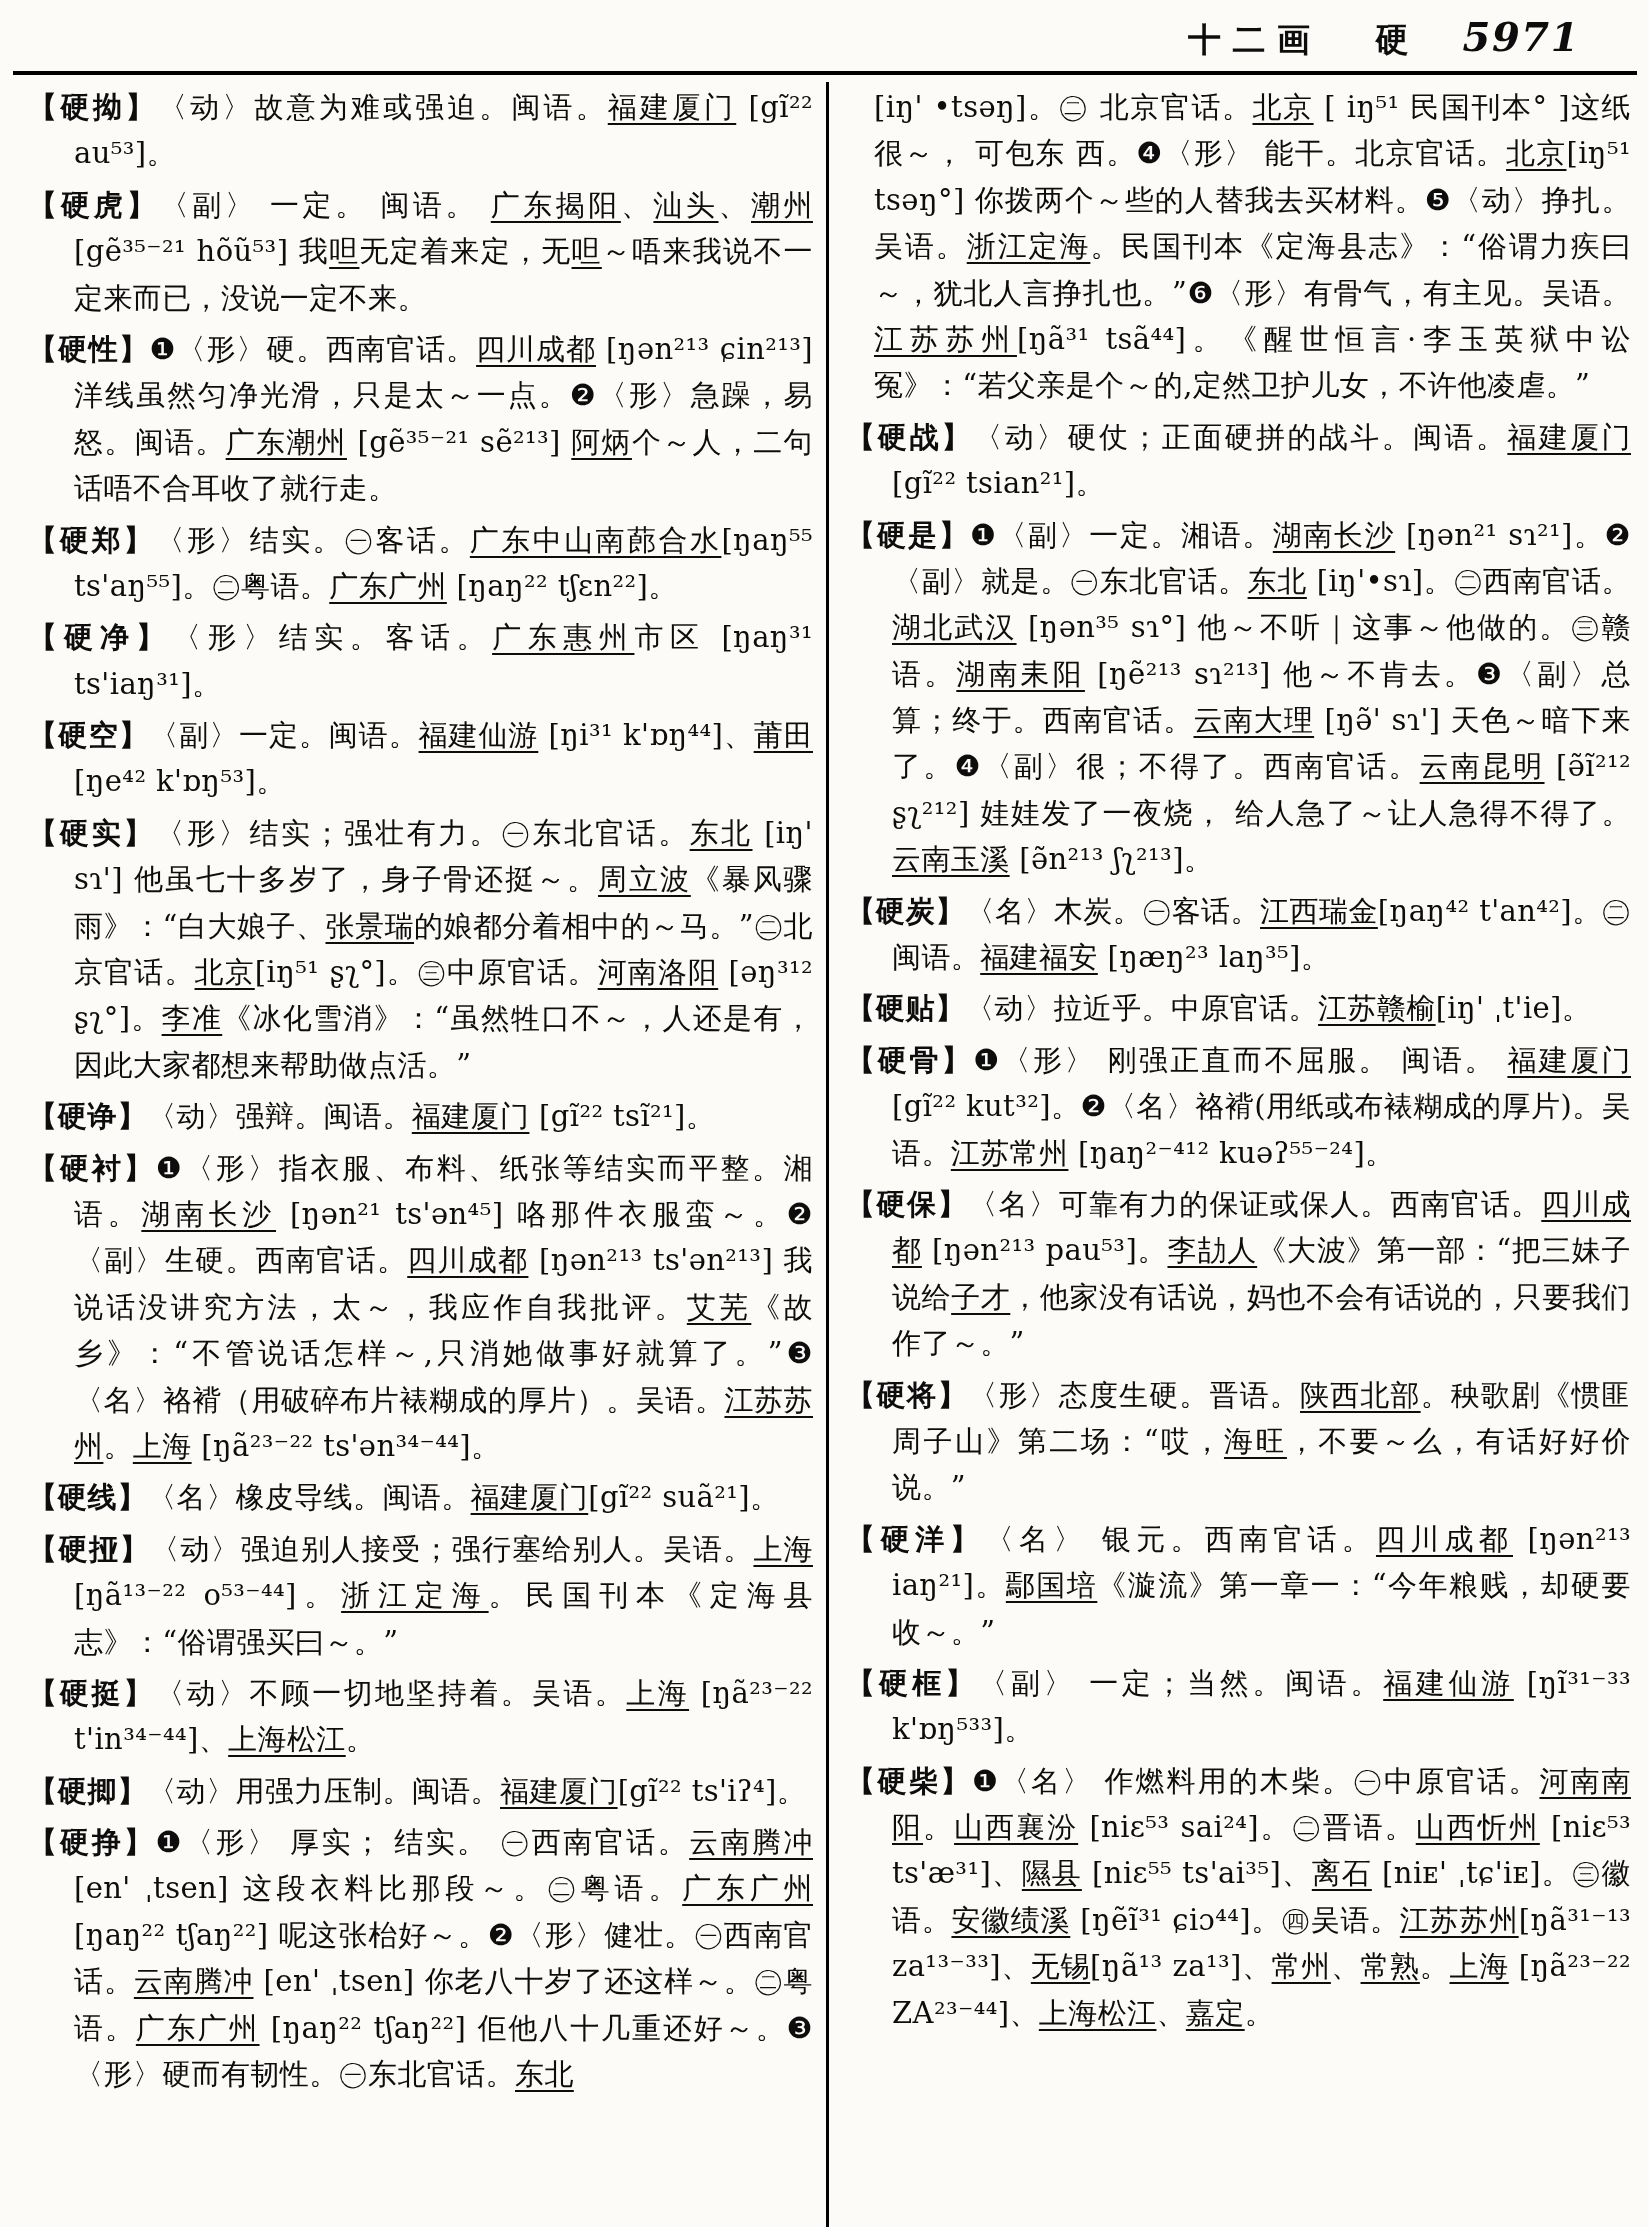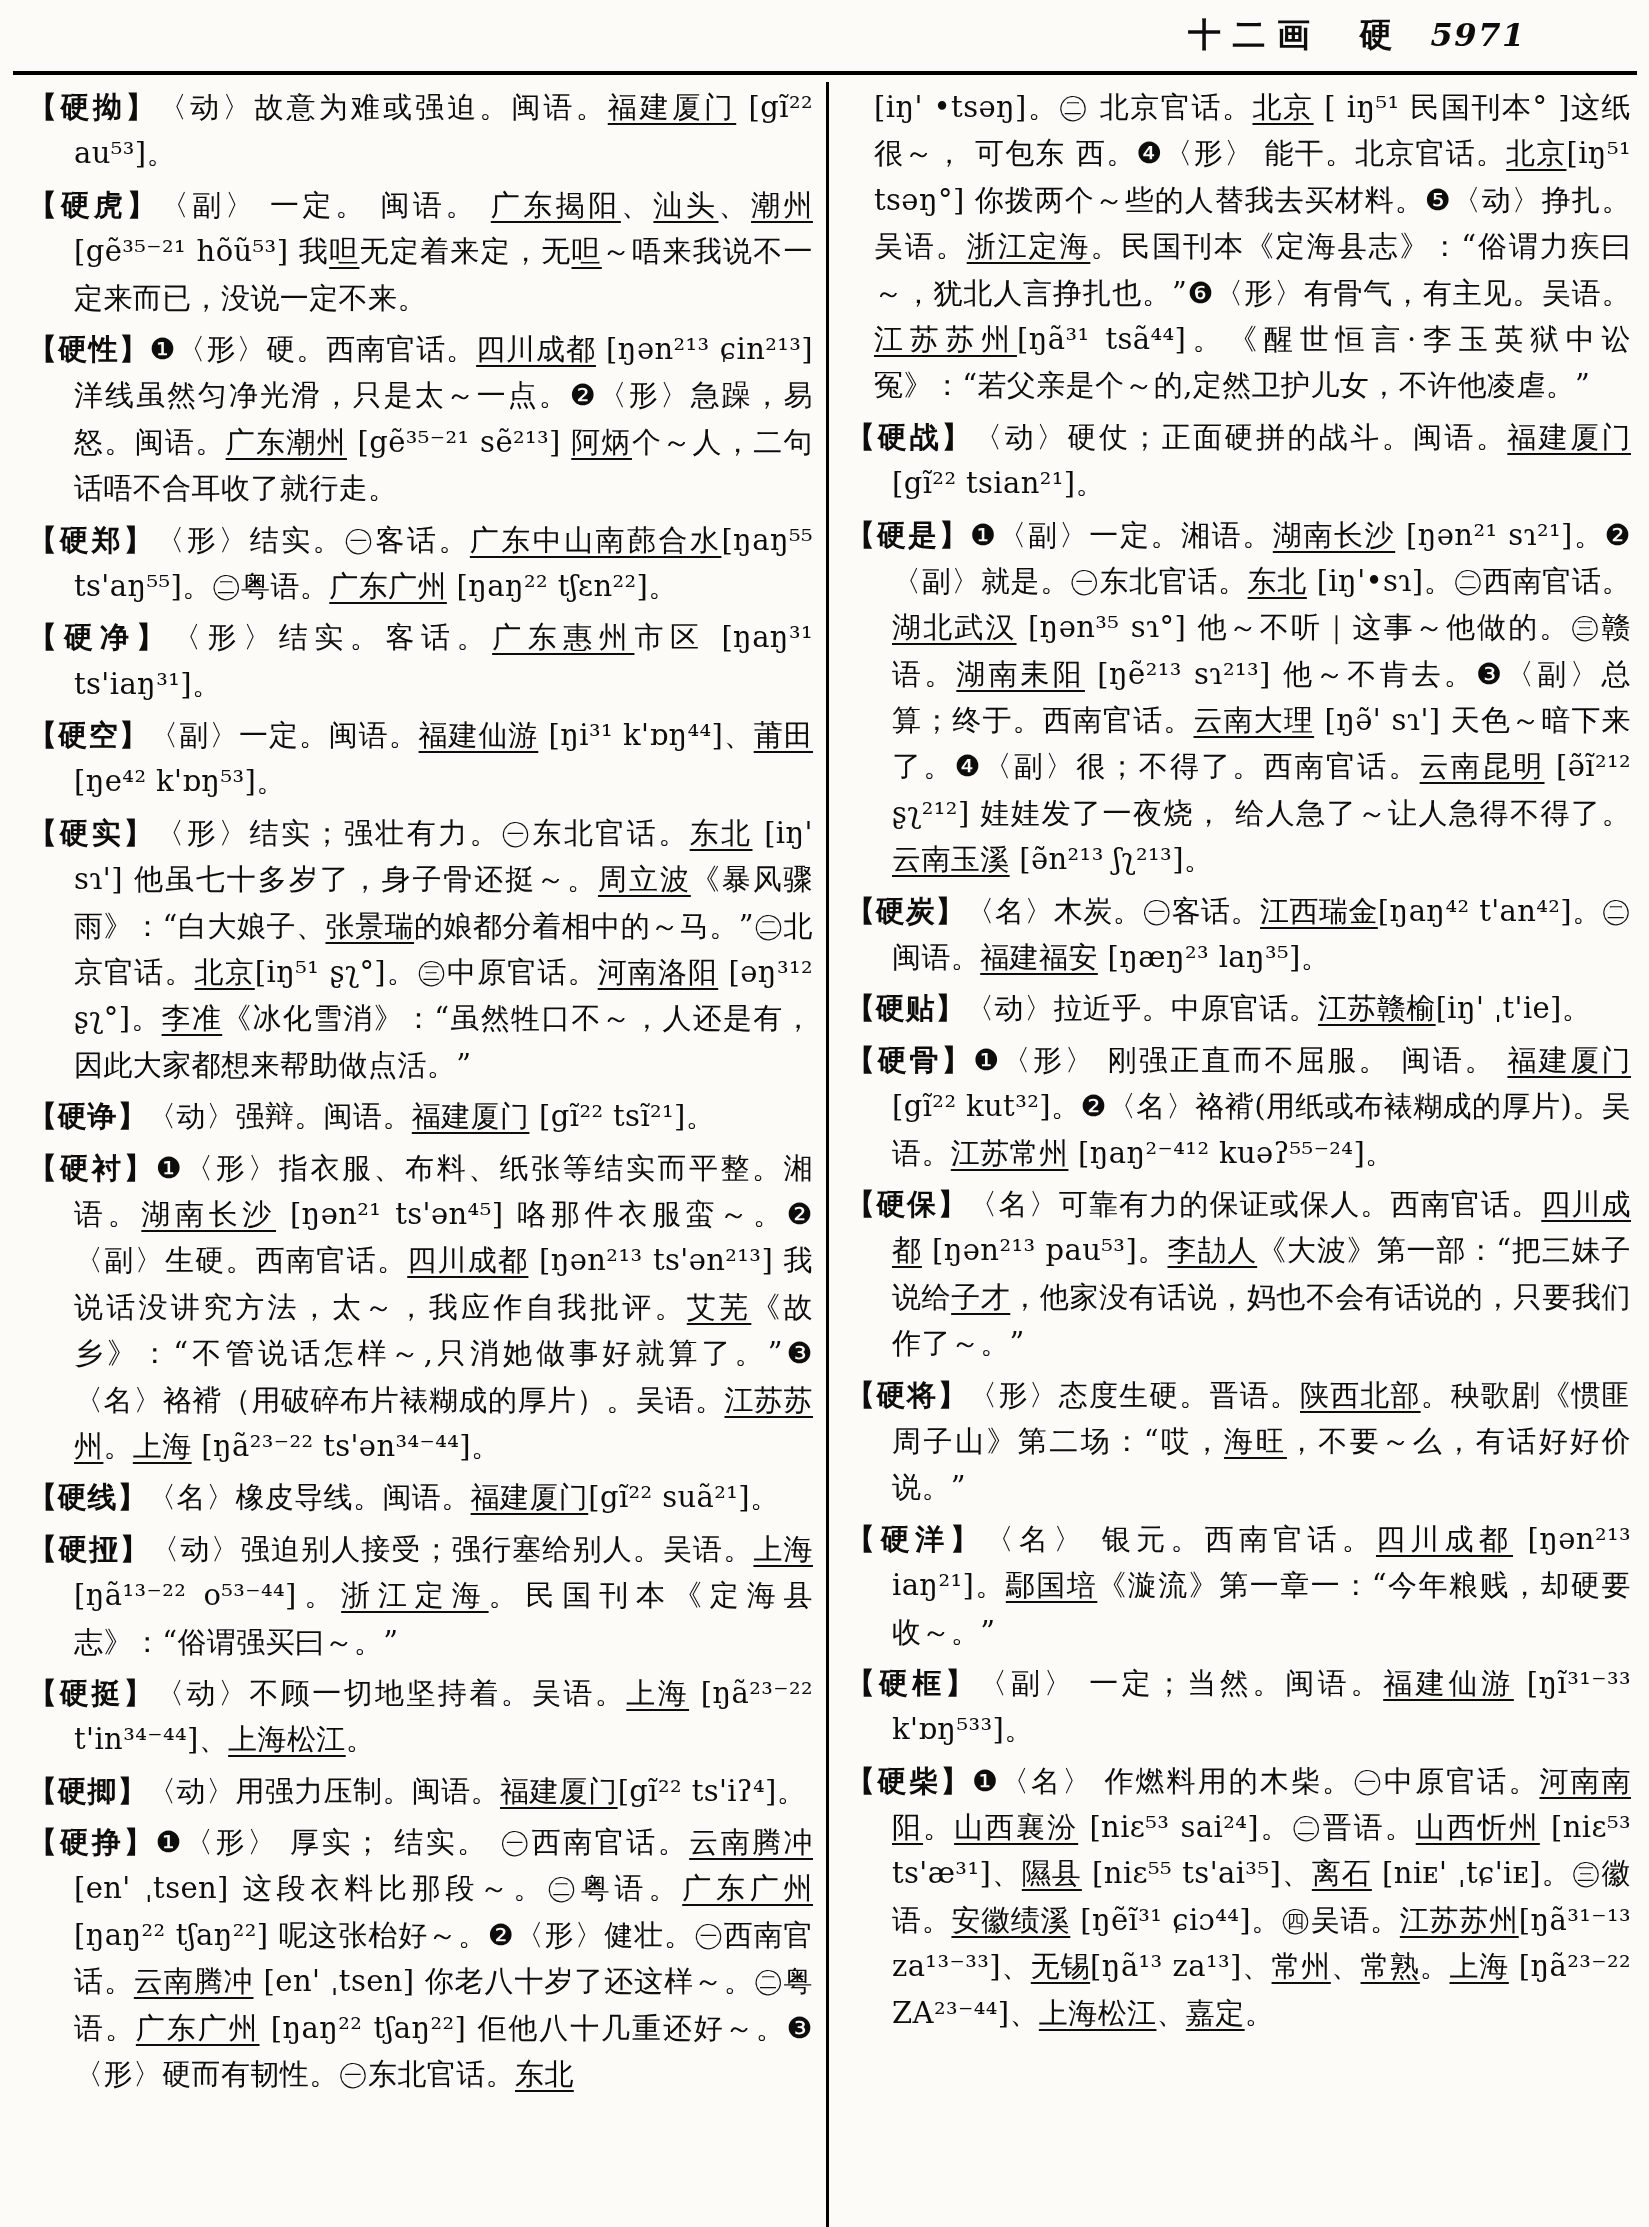--- a/index.html
+++ b/index.html
@@ -1,25 +1,25 @@
 <!DOCTYPE html>
 <html style="font-size:13.2px"><head>
 <meta charset="utf-8">
 <style>
   html,body{margin:0;padding:0;background:#e8e6e0;}
   .page{
     position:relative;width:1650px;height:2227px;background:#fcfbf7;color:#0d0d0d;
     font-family:"DejaVu Serif","Liberation Serif",serif;overflow:hidden;
   }
   .header{
-    position:absolute;top:13.2px;left:1188px;display:flex;align-items:baseline;gap:38px;
+    position:absolute;top:13.2px;left:1188px;display:flex;align-items:baseline;gap:54px;
   }
   .header .sec{font-size:33px;font-weight:bold;letter-spacing:11.5px;}
   .header .rad{font-size:33px;font-weight:bold;}
-  .header .pageno{font-size:32px;font-weight:bold;font-style:italic;letter-spacing:1.6px;}
+  .header .pageno{font-size:40px;font-weight:bold;font-style:italic;letter-spacing:1.6px;}
   .toprule{position:absolute;top:71px;left:13.2px;width:1624px;height:4.1px;background:#000;}
   .divider{position:absolute;top:82px;left:826px;width:2.5px;height:2145px;background:#000;}
   .col{
     position:absolute;top:84px;width:785px;font-size:29px;line-height:1.6;
     text-align:justify;letter-spacing:0.4px;
   }
   .col-left{left:28px;}
   .col-right{left:846px;}
   p.entry{margin:0 0 5px 0;padding-left:46px;text-indent:-46px;}
   p.entry.cont{padding-left:28px;text-indent:0;}

